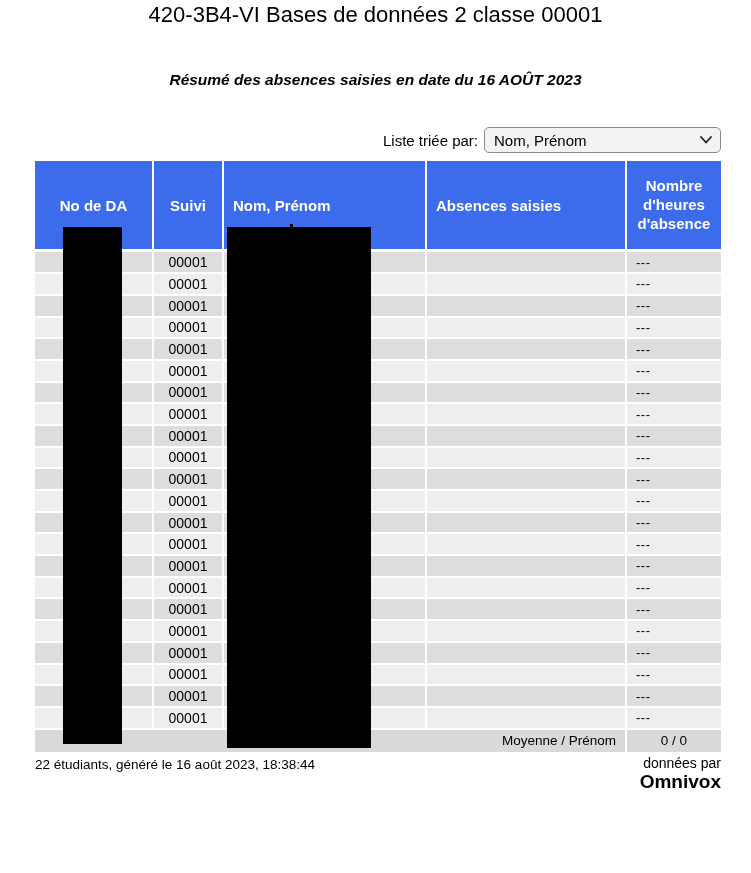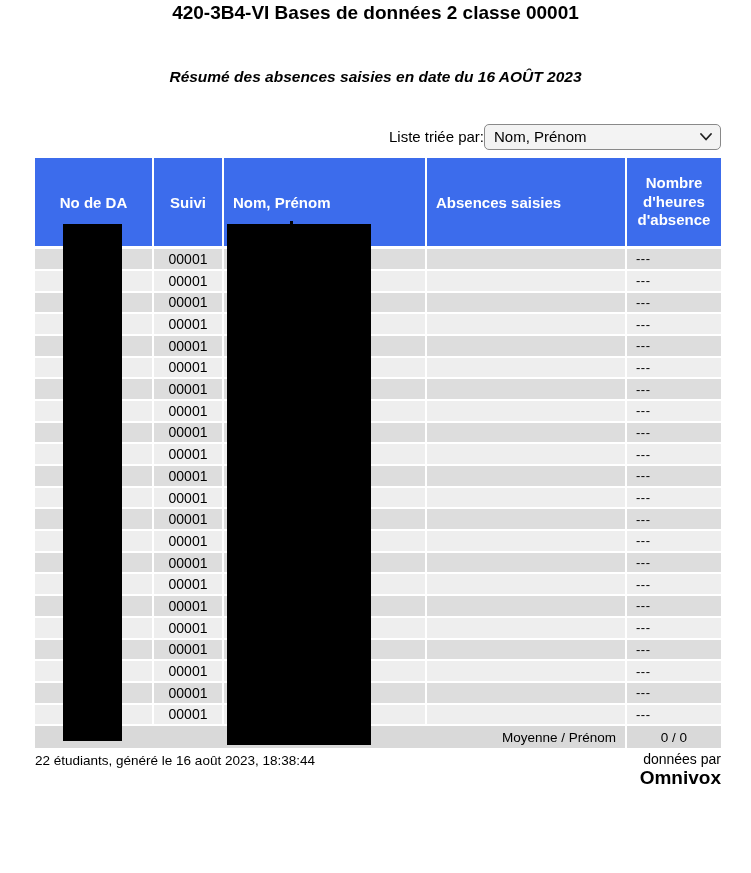--- a/index.html
+++ b/index.html
@@ -23,39 +23,40 @@
   .page-title {
     margin: 27px 0 0 0;
     text-align: center;
     font-size: 21px;
     font-weight: bold;
     line-height: 1.1;
   }
   .course-subtitle {
     margin: 3px 0 0 0;
     text-align: center;
-    font-size: 19px;
-    font-weight: bold;
+    font-size: 22px;
+    font-weight: normal;
     line-height: 1.1;
   }
   .summary-line {
     margin: 44px 0 0 0;
     text-align: center;
     font-size: 15.5px;
     font-weight: bold;
     font-style: italic;
   }
 
   
   .sort-row {
     width: 686px;
     margin: 38px 0 0 35px;
     display: flex;
     justify-content: flex-end;
     align-items: center;
+    gap: 6px;
   }
   .sort-label { font-size: 15px; }
   .select-wrap { position: relative; display: inline-block; }
   .sort-select {
     -webkit-appearance: none;
     appearance: none;
     width: 237px;
     height: 26px;
     border: 1px solid #898989;
     border-radius: 5px;

